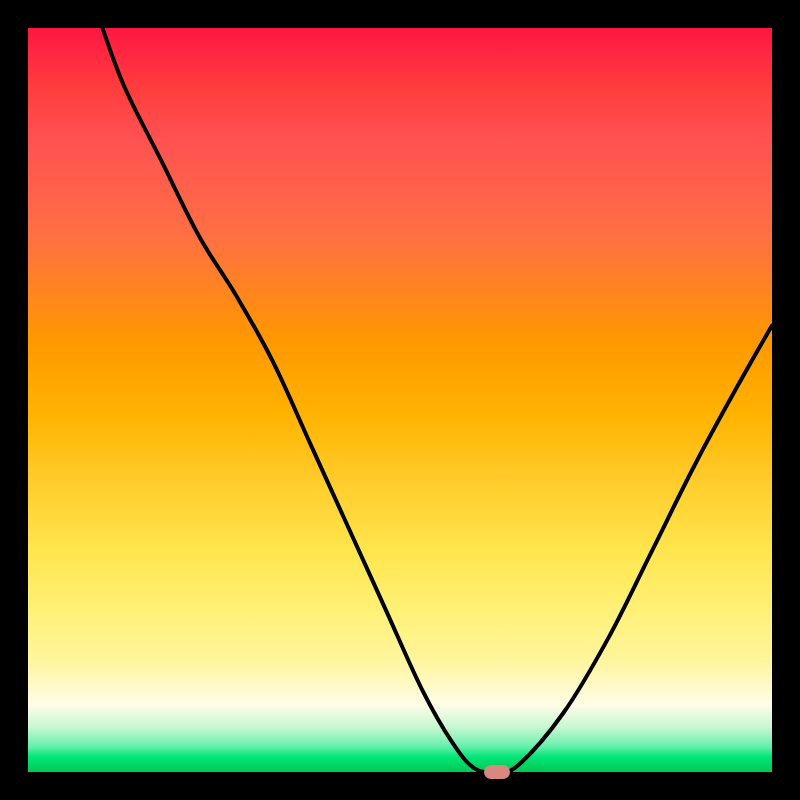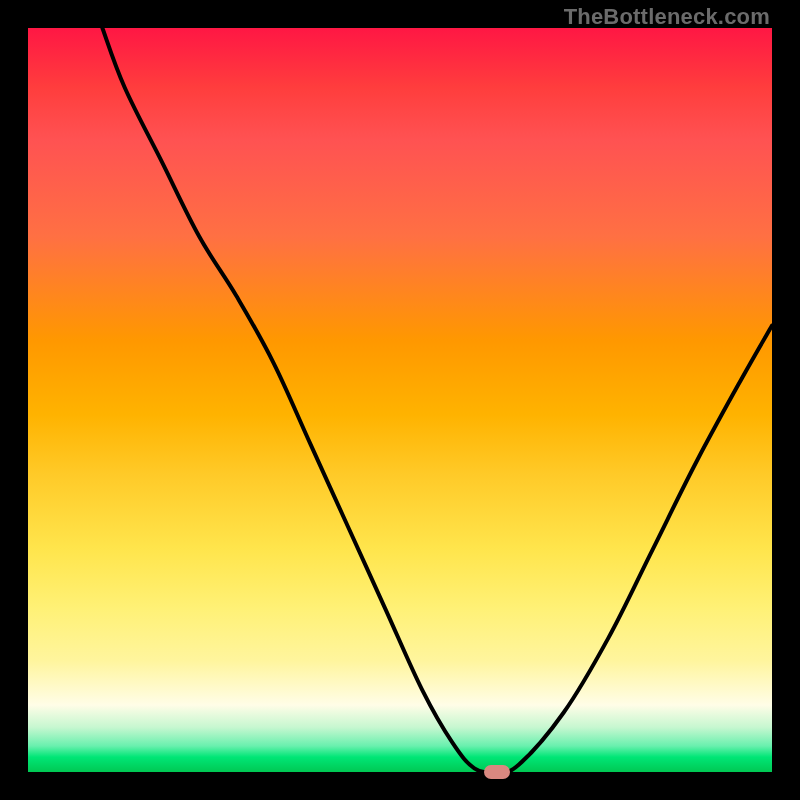--- a/index.html
+++ b/index.html
@@ -63,20 +63,19 @@
     height: 14px;
     border-radius: 7px;
     background: #d98880;
     transform: translate(-50%, -50%);
   }
 </style>
 </head>
 <body>
 
 <div class="chart-container">
-  <div class="watermark">TheBottleneck.com</div>
   <div class="plot-area">
     <svg class="curve" viewBox="0 0 744 744" preserveAspectRatio="none">
       <path fill="none" stroke="#000" stroke-width="4" stroke-linejoin="round" stroke-linecap="round" d="M 74.4 0.0 C 78.4 10.7, 86.0 35.4, 96.7 59.5 C 107.4 83.6, 120.5 107.1, 133.9 133.9 C 147.3 160.7, 157.7 184.2, 171.1 208.3 C 184.5 232.4, 194.9 245.1, 208.3 267.8 C 221.7 290.6, 232.1 308.0, 245.5 334.8 C 258.9 361.6, 269.3 387.2, 282.7 416.6 C 296.1 446.1, 306.5 469.0, 319.9 498.5 C 333.3 527.9, 343.7 550.9, 357.1 580.3 C 370.5 609.8, 382.3 638.1, 394.3 662.2 C 406.4 686.3, 414.7 700.2, 424.1 714.2 C 433.5 728.3, 438.4 734.9, 446.4 740.3 C 454.4 745.6, 460.7 744.7, 468.7 744.0 C 476.8 743.3, 479.0 747.3, 491.0 736.6 C 503.1 725.8, 519.6 707.2, 535.7 684.5 C 551.8 661.7, 564.2 639.5, 580.3 610.1 C 596.4 580.6, 608.9 552.9, 625.0 520.8 C 641.0 488.7, 653.5 462.3, 669.6 431.5 C 685.7 400.7, 700.8 373.8, 714.2 349.7 C 727.6 325.6, 738.6 307.0, 744.0 297.6"></path>
     </svg>
     <div class="marker" style="left: 468.72px; top: 744px; background: rgb(217, 136, 128);"></div>
   </div>
 </div>
 
 </body></html>

